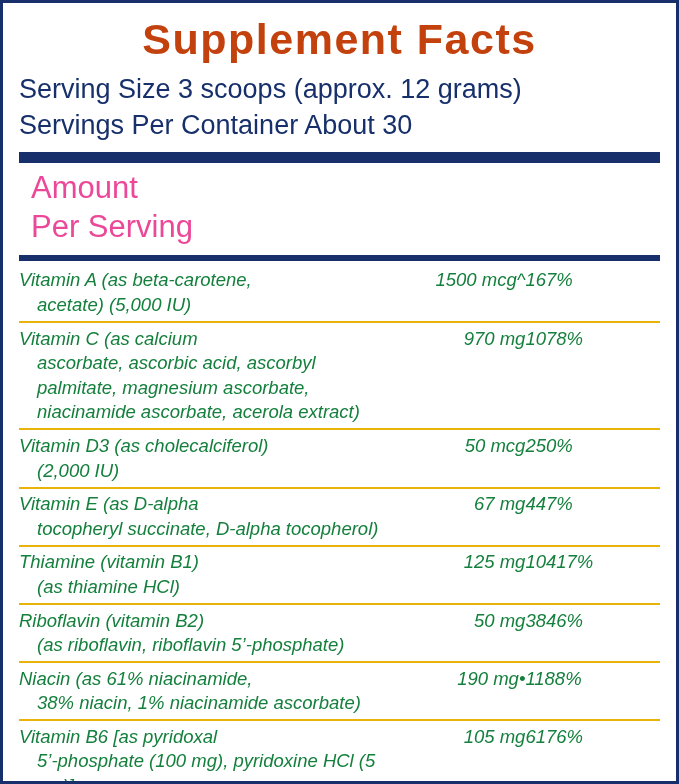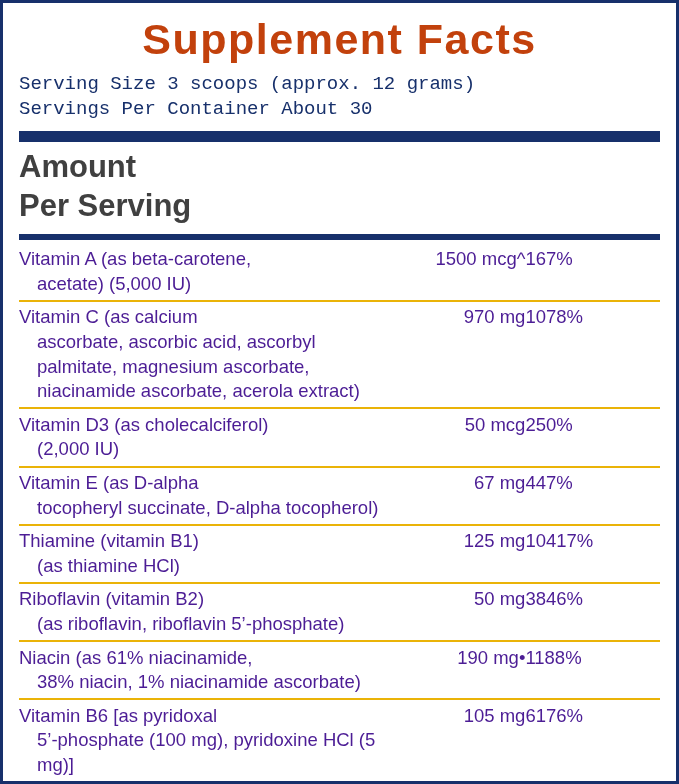--- a/index.html
+++ b/index.html
@@ -29,24 +29,23 @@
     font-size: 43px;
     font-weight: bold;
     letter-spacing: 1.5px;
     line-height: 1.05;
     text-align: center;
     color: #c2410c;
     margin: 6px 0 10px 0;
     white-space: nowrap;
   }
   .serving-line {
-    font-size: 19px;
+    font-size: 27px;
     line-height: 1.32;
     color: #17306b;
-    font-family: Liberation Mono, monospace;
   }
   .rule-thick {
     height: 11px;
     background: #17306b;
     margin: 9px 0 0 0;
   }
   .rule-med {
     height: 6px;
     background: #17306b;
     margin: 0;
@@ -54,37 +53,39 @@
   .amount-head {
     display: flex;
     justify-content: space-between;
     align-items: flex-start;
     padding: 6px 0 8px 0;
   }
   .amount-head .left,
   .amount-head .right {
     font-size: 31px;
     line-height: 1.25;
-    font-weight: bold;
-    color: #404040;
+    font-weight: normal;
+    color: #ec4899;
+    margin-left: 12px;
   }
   .amount-head .right {
     text-align: right;
   }
   table.nutrients {
     width: 100%;
     border-collapse: collapse;
     margin-top: 4px;
   }
   table.nutrients td {
     font-size: 18.5px;
     line-height: 1.33;
-    color: #4c1d95;
+    color: #15803d;
     vertical-align: top;
     padding: 3.5px 0 3.5px 0;
+    font-style: italic;
   }
   td.name {
     width: 57%;
     padding-right: 4px;
   }
   td.amount {
     width: 22%;
     text-align: right;
     white-space: nowrap;
   }

